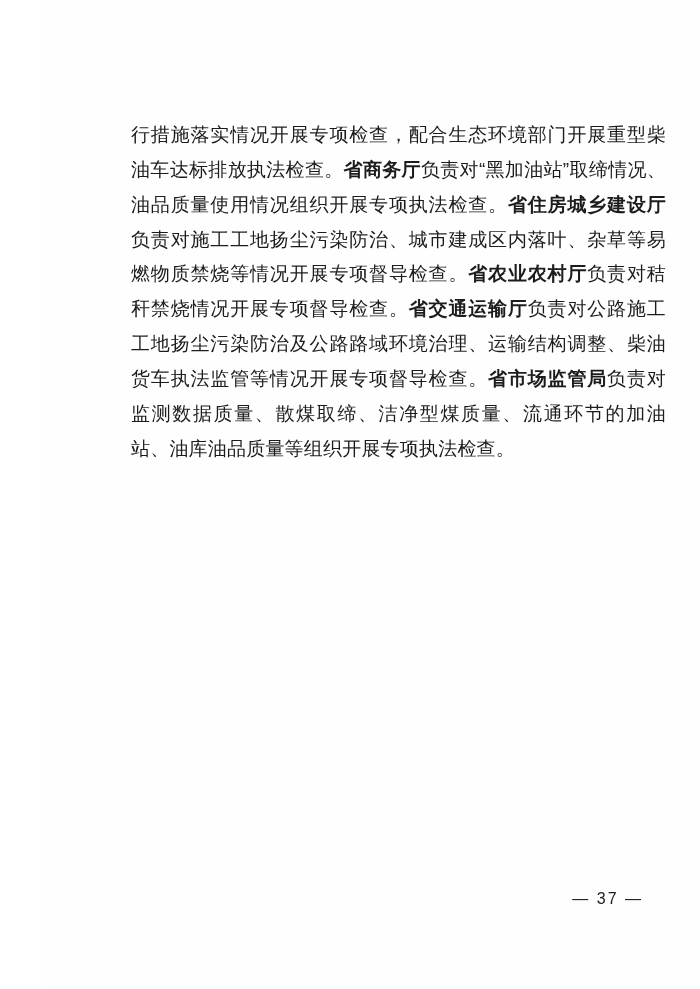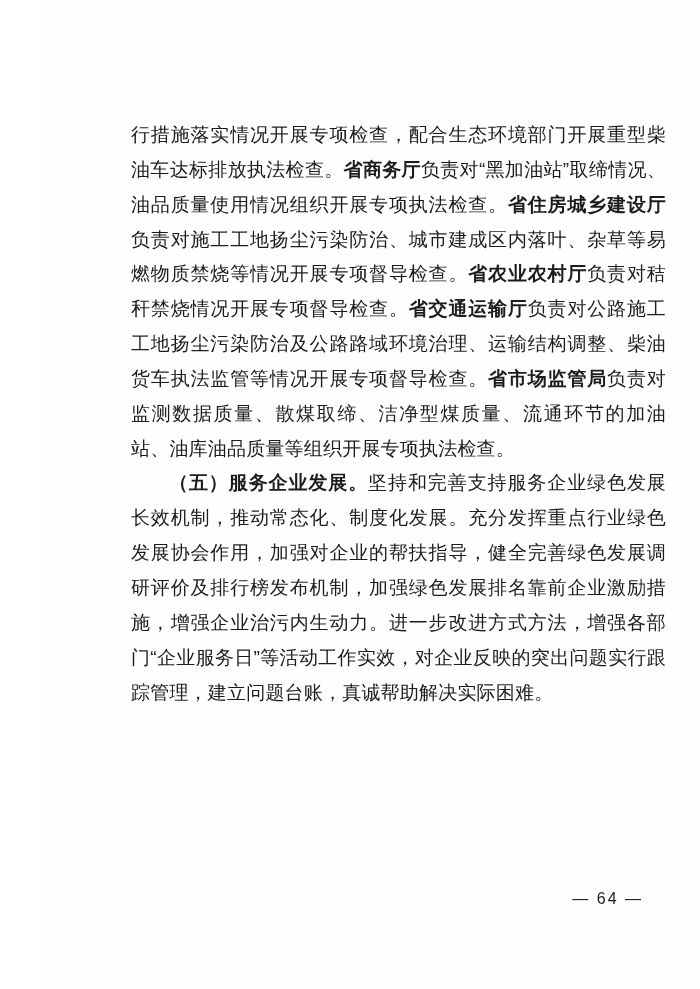--- a/index.html
+++ b/index.html
@@ -46,16 +46,15 @@
     color: #1c1c1c;
     white-space: nowrap;
   }
 </style>
 </head>
 <body>
 
 <div class="page">
   <div class="document-body">
       <p class="para"><span class="seg">行措施落实情况开展专项检查，配合生态环境部门开展重型柴油车达标排放执法检查。</span><span class="seg bold">省商务厅</span><span class="seg">负责对“黑加油站”取缔情况、油品质量使用情况组织开展专项执法检查。</span><span class="seg bold">省住房城乡建设厅</span><span class="seg">负责对施工工地扬尘污染防治、城市建成区内落叶、杂草等易燃物质禁烧等情况开展专项督导检查。</span><span class="seg bold">省农业农村厅</span><span class="seg">负责对秸秆禁烧情况开展专项督导检查。</span><span class="seg bold">省交通运输厅</span><span class="seg">负责对公路施工工地扬尘污染防治及公路路域环境治理、运输结构调整、柴油货车执法监管等情况开展专项督导检查。</span><span class="seg bold">省市场监管局</span><span class="seg">负责对监测数据质量、散煤取缔、洁净型煤质量、流通环节的加油站、油库油品质量等组织开展专项执法检查。</span></p>
-      <p class="para indent"><span class="seg bold">（五）服务企业发展。</span><span class="seg">坚持和完善支持服务企业绿色发展长效机制，推动常态化、制度化发展。充分发挥重点行业绿色发展协会作用，加强对企业的帮扶指导，健全完善绿色发展调研评价及排行榜发布机制，加强绿色发展排名靠前企业激励措施，增强企业治污内生动力。进一步改进方式方法，增强各部门“企业服务日”等活动工作实效，对企业反映的突出问题实行跟踪管理，建立问题台账，真诚帮助解决实际困难。</span></p>
     </div>
-  <div class="page-number">— 64 —</div>
+  <div class="page-number">— 37 —</div>
 </div>
 
 </body></html>

